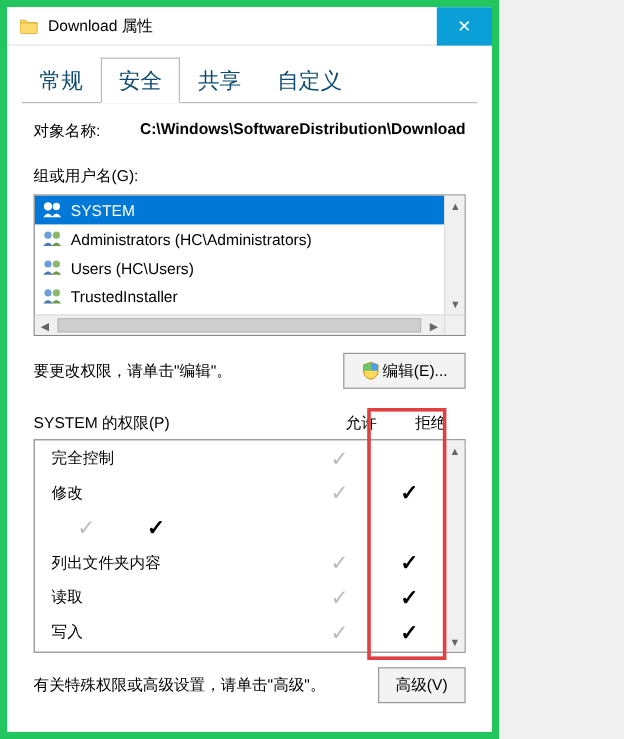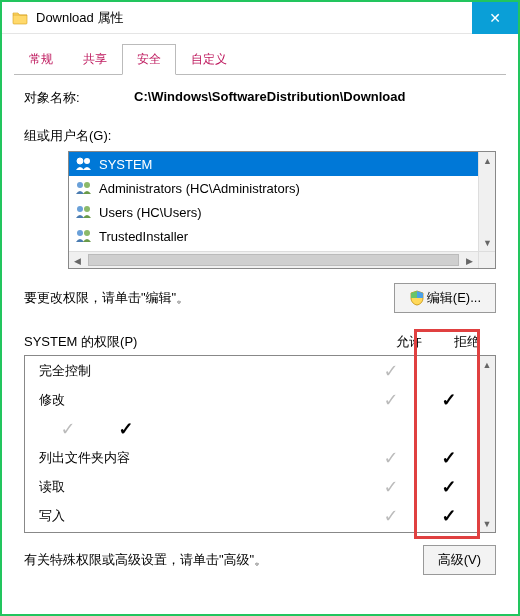--- a/index.html
+++ b/index.html
@@ -4,24 +4,24 @@
 <style>
   * { box-sizing: border-box; }
   body {
     margin: 0;
     font-family: "Microsoft YaHei", "Segoe UI", sans-serif;
     font-size: 13px;
     background: #f0f0f0;
     color: #000;
   }
   .window {
-    width: 520px;
+    width: 416px;
     height: 616px;
     background: #fff;
-    border: 2px solid #22c55e;
+    border: 6px solid #22c55e;
     position: relative;
   }
   .titlebar {
     height: 32px;
     background: #fff;
     display: flex;
     align-items: center;
     border-bottom: 1px solid #e5e5e5;
   }
   .titlebar .folder-icon {
@@ -39,42 +39,41 @@
     cursor: pointer;
   }
   .tabs {
     display: flex;
     margin: 10px 12px 0 12px;
     position: relative;
     border-bottom: 1px solid #bbb;
   }
   .tab {
     padding: 6px 14px;
-    font-size: 12px;
-    cursor: pointer;
-    color: #be185d;
+    font-size: 18px;
+    cursor: pointer;
+    color: #0c4a6e;
     border: 1px solid transparent;
     border-bottom: none;
     margin-bottom: -1px;
   }
   .tab.active {
     border: 1px solid #bbb;
     border-bottom: 1px solid #fff;
     background: #fff;
   }
   .content {
     padding: 14px 22px 0 22px;
   }
   .row { display: flex; margin-bottom: 20px; }
   .row .label { width: 110px; }
   .row .value { flex: 1; font-weight: bold; }
   .groupbox {
     margin-top: 6px;
     margin-bottom: 8px;
-    margin-left: 44px;
   }
   .listbox {
     border: 1px solid #888;
     height: 118px;
     background: #fff;
     position: relative;
     display: flex;
     flex-direction: column;
   }
   .list-inner { flex: 1; overflow: hidden; }
@@ -191,22 +190,22 @@
       </svg>
     </span>
     <span class="title">Download 属性</span>
     <div class="close">
       <span>✕</span>
     </div>
   </div>
 
   <div class="tabs">
     <div class="tab">常规</div>
+    <div class="tab active">安全</div>
     <div class="tab">共享</div>
-    <div class="tab active">安全</div>
     <div class="tab">自定义</div>
   </div>
 
   <div class="content">
 
     <div class="row">
       <div class="label">对象名称:</div>
       <div class="value">C:\Windows\SoftwareDistribution\Download</div>
     </div>
 

